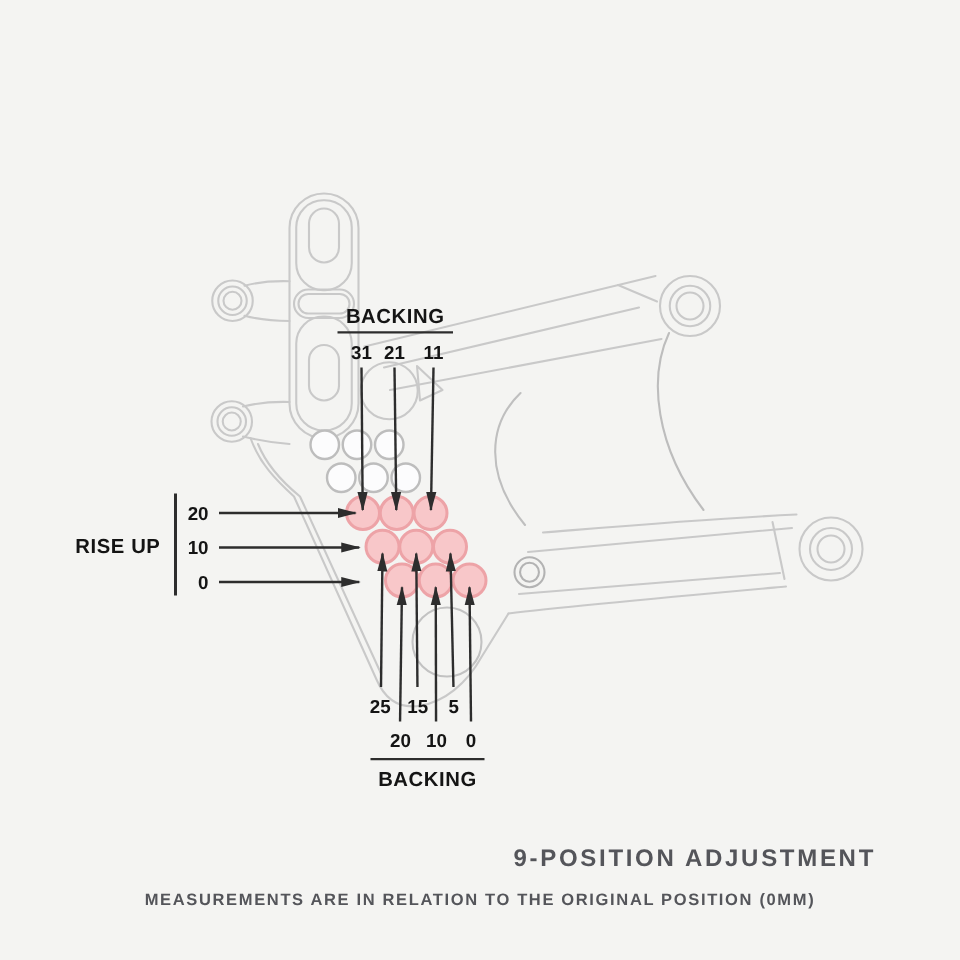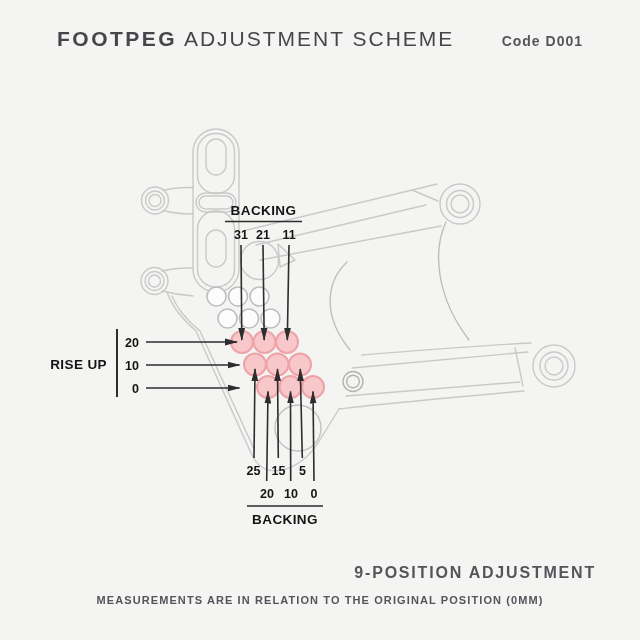--- a/index.html
+++ b/index.html
@@ -5,36 +5,32 @@
   html,body{margin:0;padding:0;background:#e9e9e7;}
   .canvas{
     width:640px;height:640px;position:relative;margin:0 auto;
     background:#f4f4f2;overflow:hidden;
     font-family:"Liberation Sans",sans-serif;
   }
   .header{position:absolute;top:27px;left:57px;right:57px;display:flex;align-items:baseline;justify-content:space-between;}
   .title{font-size:21px;letter-spacing:2px;color:#45464b;font-weight:400;white-space:nowrap;}
   .title .bold{font-weight:700;letter-spacing:2.5px;}
   .code{font-size:14px;letter-spacing:1px;color:#55565a;font-weight:600;}
-  .footer-1{position:absolute;top:564px;right:44px;font-size:16px;letter-spacing:1.8px;font-weight:600;color:#54555a;white-space:nowrap;}
+  .footer-1{position:absolute;top:564px;right:56px;font-size:16px;letter-spacing:1.8px;font-weight:600;color:#54555a;white-space:nowrap;}
   .footer-2{position:absolute;top:594px;left:0;width:640px;text-align:center;font-size:11px;letter-spacing:1.1px;font-weight:600;color:#54555a;white-space:nowrap;}
   svg{position:absolute;left:0;top:0;}
   svg text{font-family:"Liberation Sans",sans-serif;}
   .lbl{font-weight:700;font-size:13.5px;fill:#141414;letter-spacing:0.4px;}
   .num{font-weight:700;font-size:12.5px;fill:#141414;}
 </style>
 </head>
 <body>
 
 <div class="canvas">
 
-  <div class="header">
-    <div class="title"><span class="bold">FOOTPEG</span> <span>ADJUSTMENT SCHEME</span></div>
-    <div class="code">Code D001</div>
-  </div>
 
   <svg width="640" height="640" viewBox="0 0 640 640">
     <defs>
       <marker id="ah" markerUnits="userSpaceOnUse" markerWidth="13" markerHeight="8" refX="12" refY="4" orient="auto">
         <path d="M0,0.6 L13,4 L0,7.4 Z" fill="#2d2d2d"></path>
       </marker>
     </defs>
 
     <g fill="none" stroke="#c9c9c9" stroke-width="1.4" stroke-linejoin="round" stroke-linecap="round">
 

